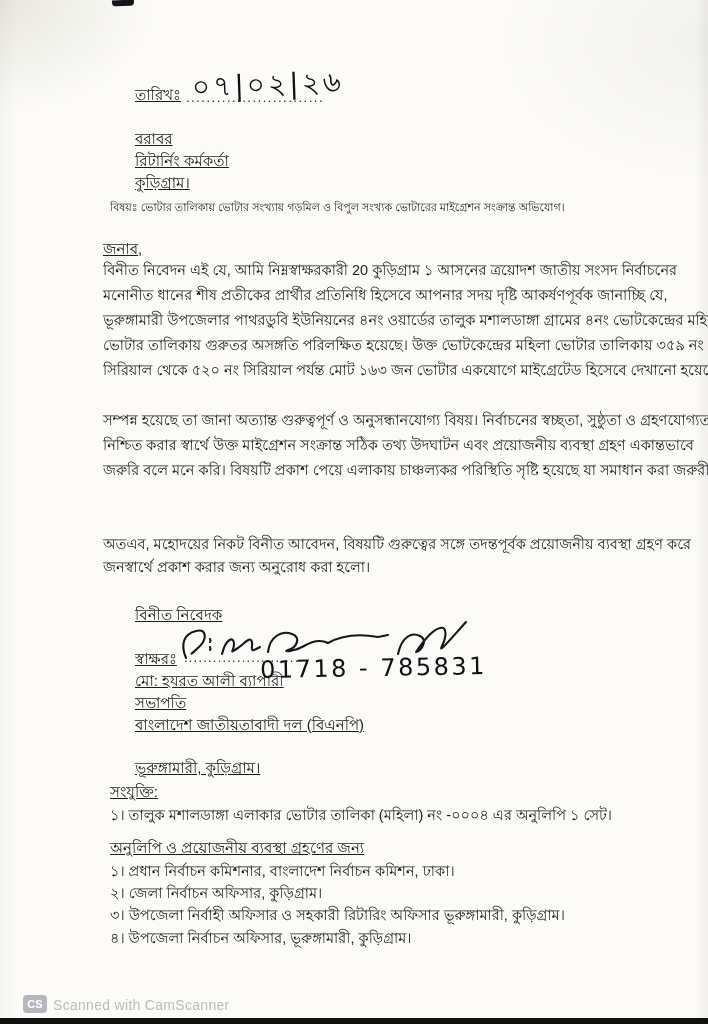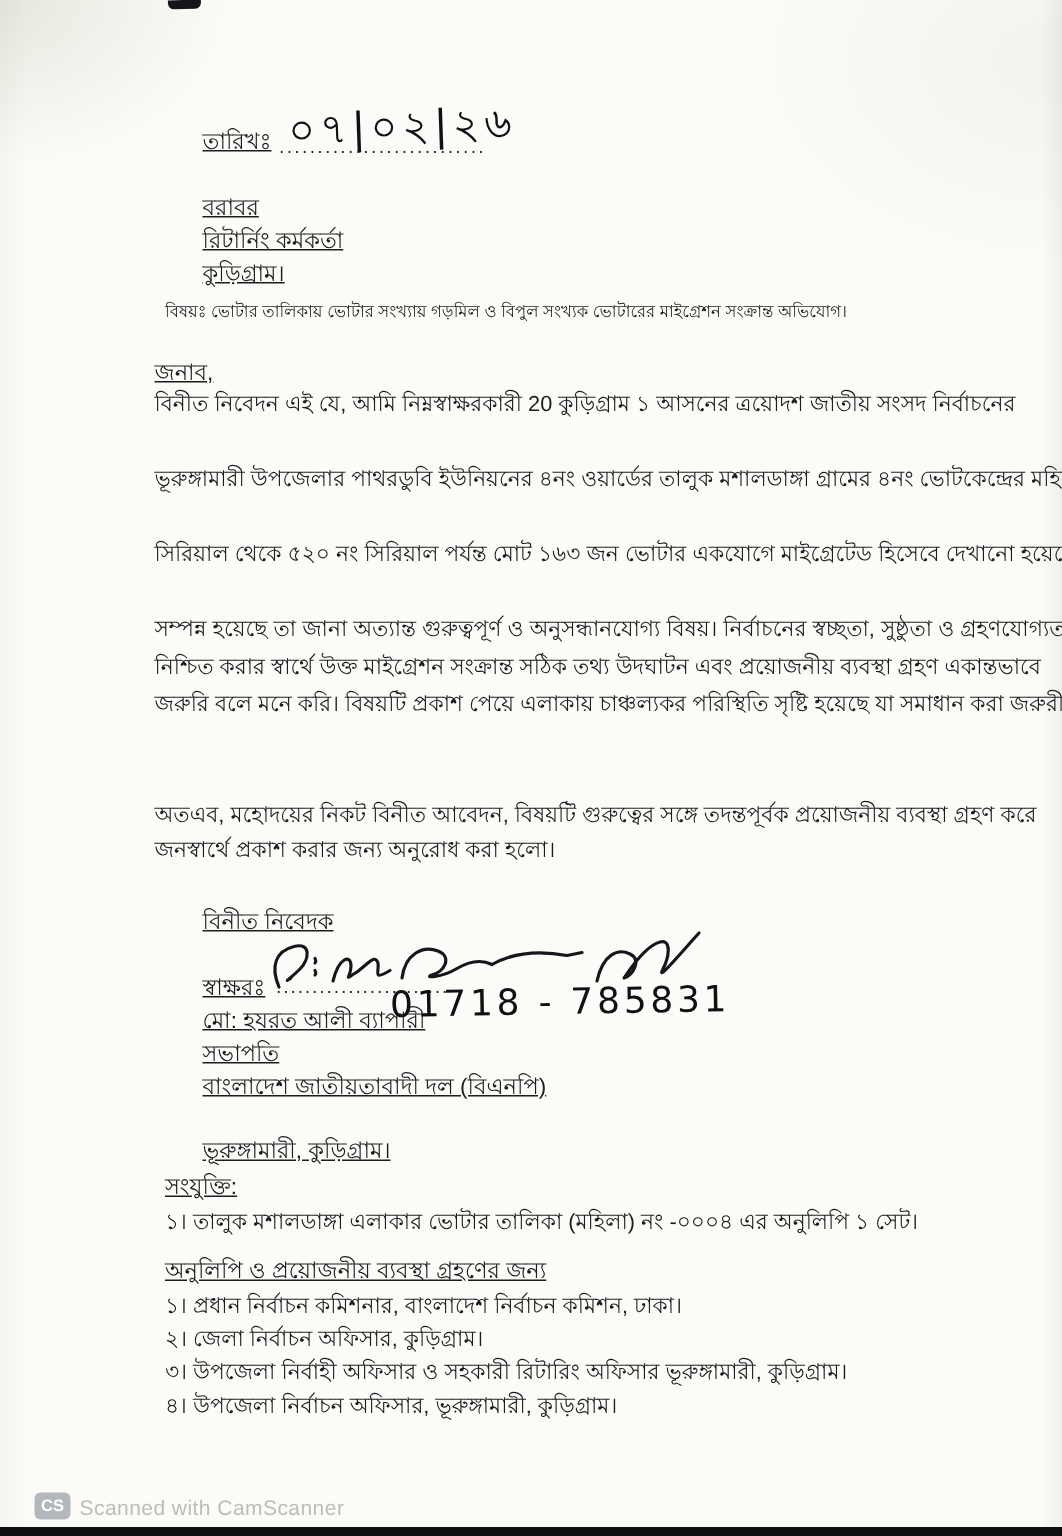--- a/index.html
+++ b/index.html
@@ -82,21 +82,23 @@
 
   <div class="abs recip-1 ln">বরাবর</div>
   <div class="abs recip-2 ln">রিটার্নিং কর্মকর্তা</div>
   <div class="abs recip-3 ln">কুড়িগ্রাম।</div>
 
   <div class="abs subject">বিষয়ঃ ভোটার তালিকায় ভোটার সংখ্যায় গড়মিল ও বিপুল সংখ্যক ভোটারের মাইগ্রেশন সংক্রান্ত অভিযোগ।</div>
 
   <div class="abs salutation ln">জনাব,</div>
 
   <div class="abs b1-0 body-ln">বিনীত নিবেদন এই যে, আমি নিম্নস্বাক্ষরকারী 20 কুড়িগ্রাম ১ আসনের ত্রয়োদশ জাতীয় সংসদ নির্বাচনের</div>
+  <div class="abs b1-1 body-ln">মনোনীত ধানের শীষ প্রতীকের প্রার্থীর প্রতিনিধি হিসেবে আপনার সদয় দৃষ্টি আকর্ষণপূর্বক জানাচ্ছি যে,</div>
   <div class="abs b1-2 body-ln">ভূরুঙ্গামারী উপজেলার পাথরডুবি ইউনিয়নের ৪নং ওয়ার্ডের তালুক মশালডাঙ্গা গ্রামের ৪নং ভোটকেন্দ্রের মহিলা</div>
+  <div class="abs b1-3 body-ln">ভোটার তালিকায় গুরুতর অসঙ্গতি পরিলক্ষিত হয়েছে। উক্ত ভোটকেন্দ্রের মহিলা ভোটার তালিকায় ৩৫৯ নং</div>
   <div class="abs b1-4 body-ln">সিরিয়াল থেকে ৫২০ নং সিরিয়াল পর্যন্ত মোট ১৬৩ জন ভোটার একযোগে মাইগ্রেটেড হিসেবে দেখানো হয়েছে।</div>
   <div class="abs b1-6 body-ln">সম্পন্ন হয়েছে তা জানা অত্যান্ত গুরুত্বপূর্ণ ও অনুসন্ধানযোগ্য বিষয়। নির্বাচনের স্বচ্ছতা, সুষ্ঠুতা ও গ্রহণযোগ্যতা</div>
   <div class="abs b1-7 body-ln">নিশ্চিত করার স্বার্থে উক্ত মাইগ্রেশন সংক্রান্ত সঠিক তথ্য উদঘাটন এবং প্রয়োজনীয় ব্যবস্থা গ্রহণ একান্তভাবে</div>
   <div class="abs b1-8 body-ln">জরুরি বলে মনে করি। বিষয়টি প্রকাশ পেয়ে এলাকায় চাঞ্চল্যকর পরিস্থিতি সৃষ্টি হয়েছে যা সমাধান করা জরুরী।</div>
 
   <div class="abs b2-1 body-ln">জনস্বার্থে প্রকাশ করার জন্য অনুরোধ করা হলো।</div>
   <div class="abs b2-0 body-ln">অতএব, মহোদয়ের নিকট বিনীত আবেদন, বিষয়টি গুরুত্বের সঙ্গে তদন্তপূর্বক প্রয়োজনীয় ব্যবস্থা গ্রহণ করে</div>
 
   <div class="abs closing ln">বিনীত নিবেদক</div>
   <div class="abs sig-label ln">স্বাক্ষরঃ</div>

